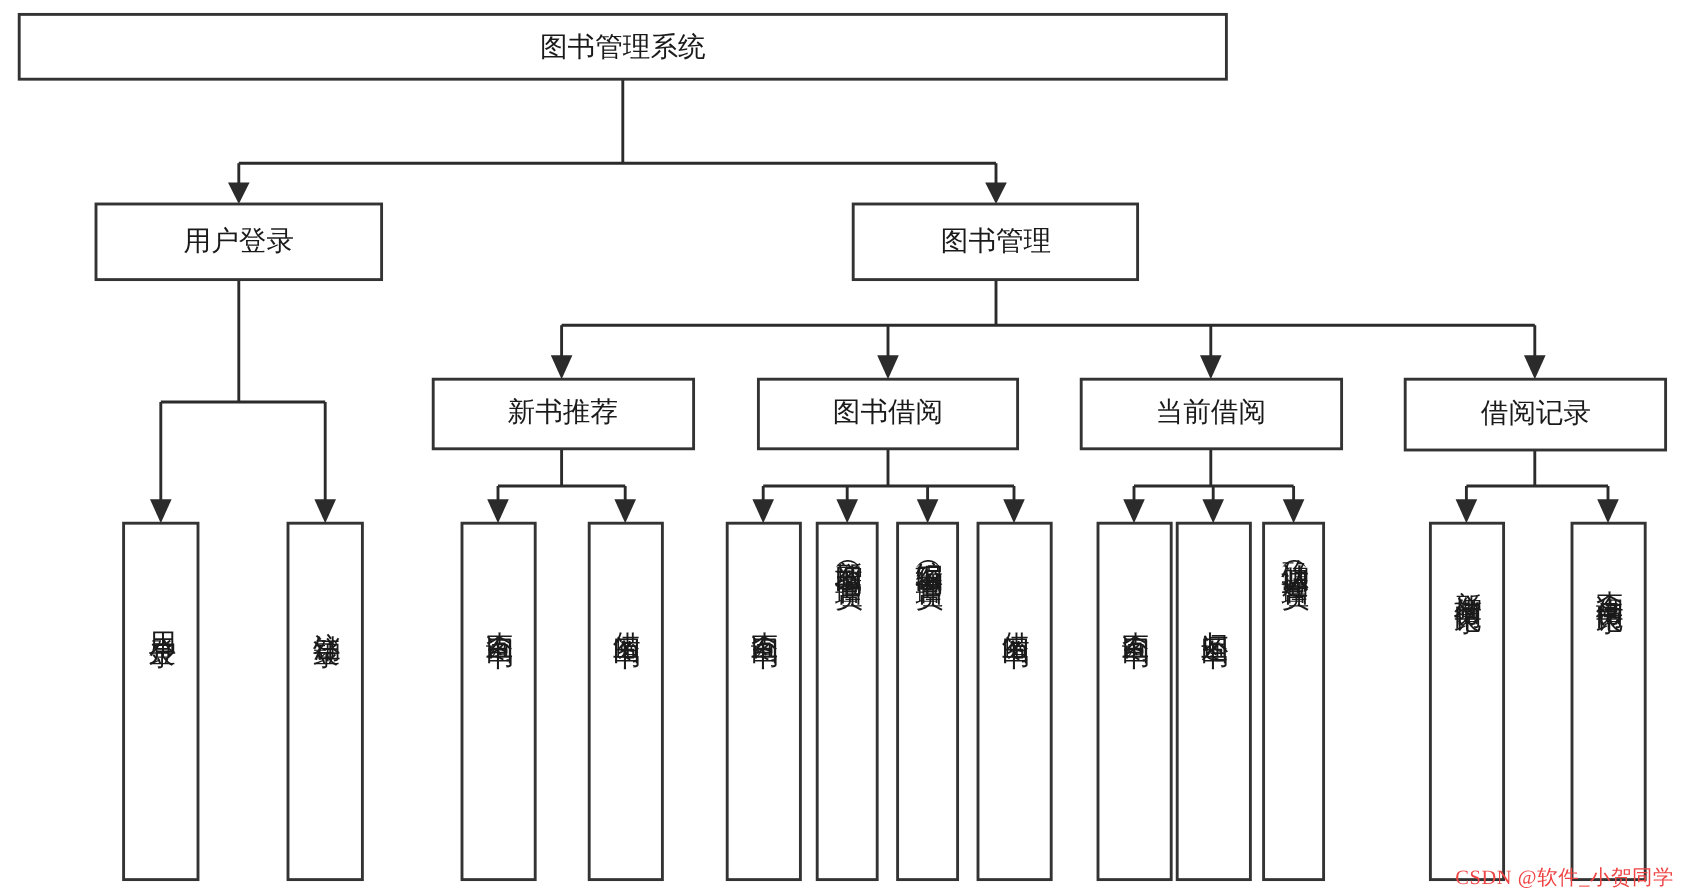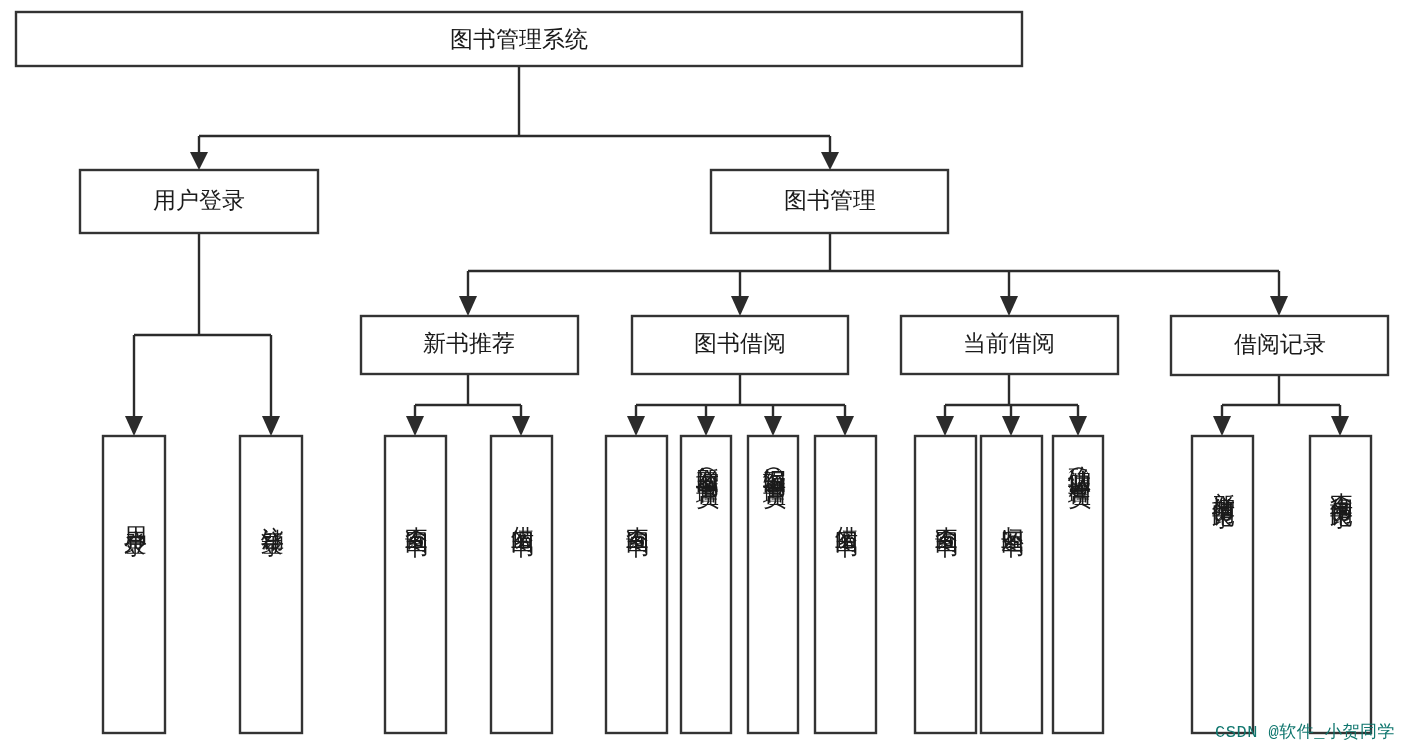--- a/index.html
+++ b/index.html
@@ -56,23 +56,23 @@
     writing-mode: vertical-rl;
     text-orientation: upright;
     glyph-orientation-vertical: 0;
     letter-spacing: 3px;
     dominant-baseline: middle;
   }
   .watermark {
     position: absolute;
     right: 10px;
     bottom: 4px;
-    font-family: Liberation Mono, monospace;
+    font-family: Liberation Serif, serif;
     font-size: 17px;
-    color: #0f766e;
+    color: #ef4444;
     letter-spacing: 0.5px;
     user-select: none;
     pointer-events: none;
   }
 </style>
 </head>
 <body>
 
 <div id="canvas">
 

